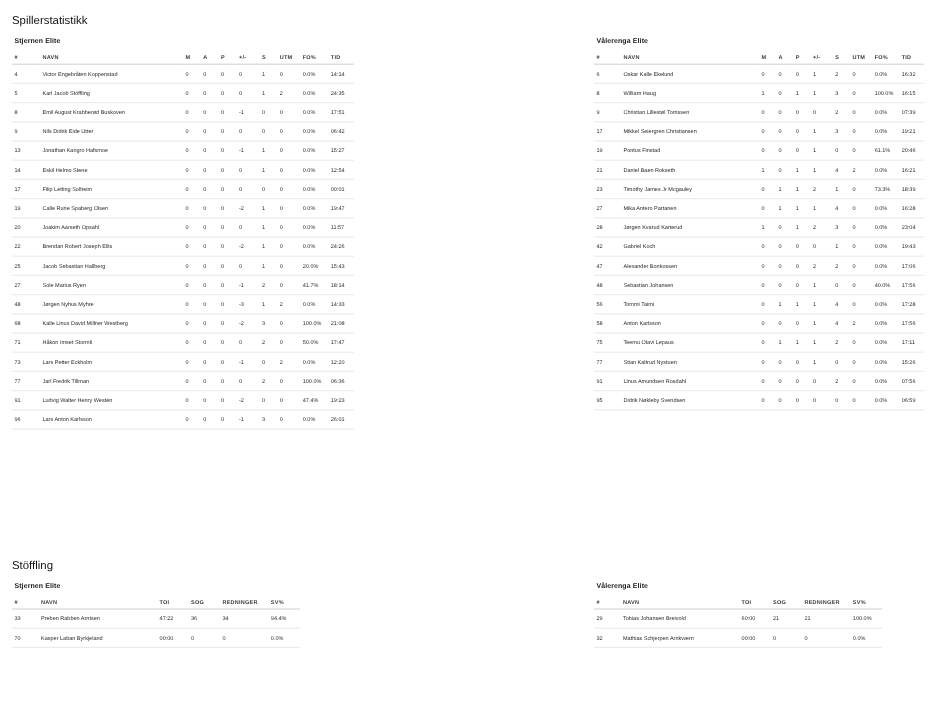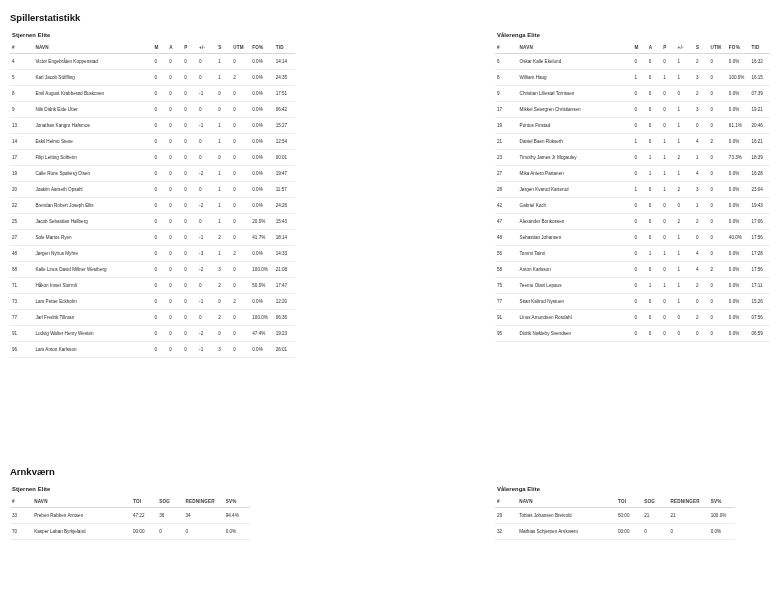--- a/index.html
+++ b/index.html
@@ -16,21 +16,21 @@
   }
   .page {
     position: relative;
     width: 780px;
     height: 600px;
     padding: 0;
     box-sizing: border-box;
   }
   .section-title {
     font-size: 9.5px;
-    font-weight: bold;
+    font-weight: normal;
     color: #111111;
     margin: 0;
   }
   #player-stats-title {
     position: absolute;
     left: 10px;
     top: 12px;
   }
   #goalie-stats-title {
     position: absolute;
@@ -605,21 +605,21 @@
             <td>0</td>
             <td>0</td>
             <td>0</td>
             <td>0.0%</td>
             <td>06:59</td>
           </tr>
         </tbody>
     </table>
   </div>
 
-  <h2 class="section-title" id="goalie-stats-title">Arnkværn</h2>
+  <h2 class="section-title" id="goalie-stats-title">Stöffling</h2>
 
   <div class="team-block" id="home-goalies" style="left:10px; top:486px; width:240px;">
     <div class="team-name">Stjernen Elite</div>
     <table class="stat">
       <colgroup>
         <col class="g-num">
           <col class="g-name">
           <col class="g-toi">
           <col class="g-sog">
           <col class="g-red">

